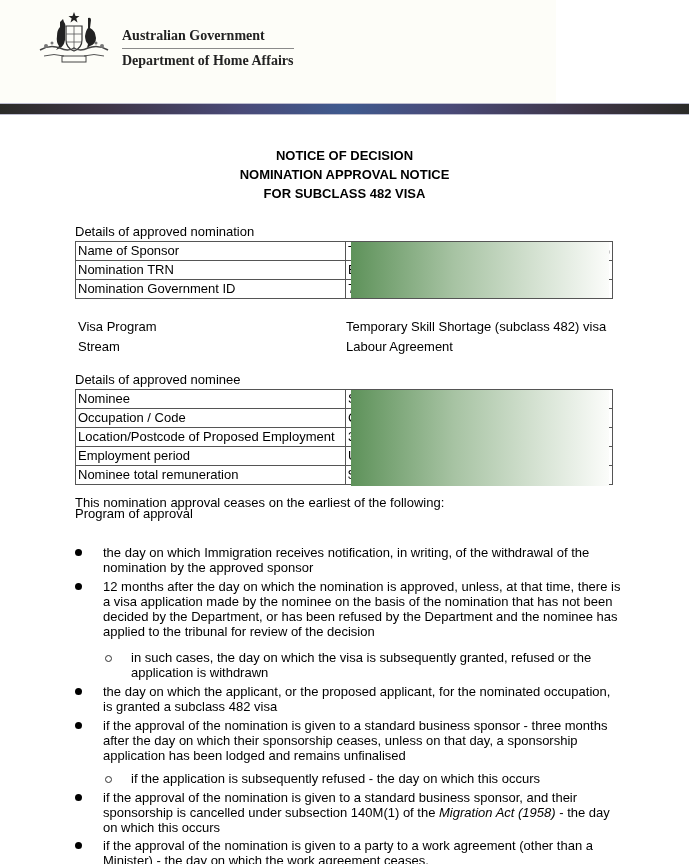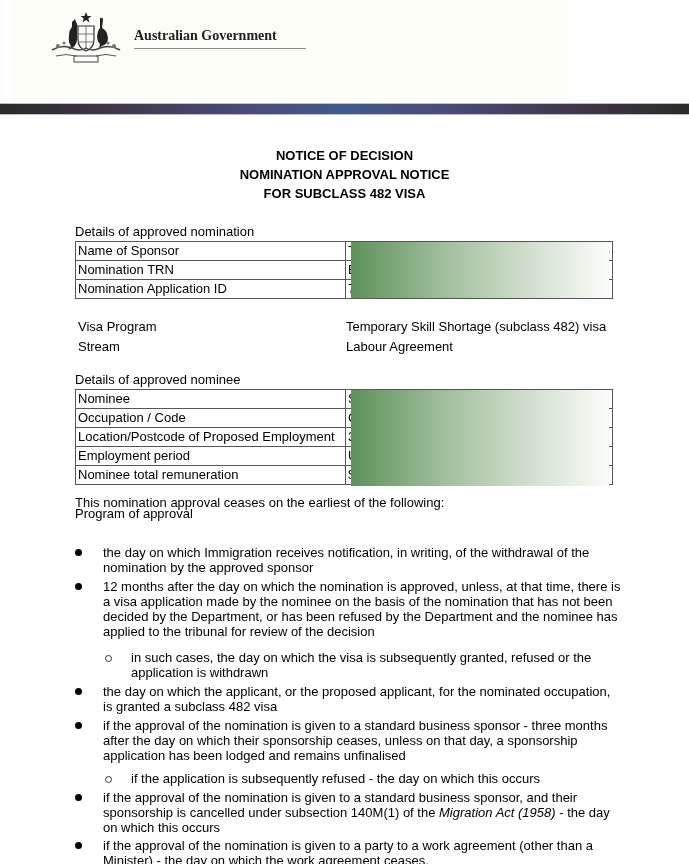--- a/index.html
+++ b/index.html
@@ -4,21 +4,21 @@
 <style>
   html, body { margin: 0; padding: 0; }
   body {
     width: 689px; height: 864px; overflow: hidden;
     background: #ffffff;
     font-family: "Liberation Sans", sans-serif;
     color: #000;
     position: relative;
   }
   .header {
-    position: absolute; left: 12px; top: 0; width: 556px; height: 103px;
+    position: absolute; left: 0; top: 0; width: 556px; height: 103px;
     background: #fdfdf8;
   }
   .crest {
     position: absolute; left: 34px; top: 10px; width: 80px; height: 60px;
   }
   .gov-name {
     position: absolute; left: 122px; top: 28px;
     font-family: "Liberation Serif", serif; font-weight: bold; font-size: 14px;
     color: #222;
   }
@@ -98,40 +98,41 @@
     <path d="M6,40 q10,-6 20,-2 q8,4 14,0 q6,4 14,0 q10,-4 20,2" fill="none" stroke="#444" stroke-width="1.5"></path>
     <path d="M10,46 q10,-3 20,0 M50,46 q10,-3 20,0" fill="none" stroke="#555" stroke-width="1"></path>
     <rect x="28" y="46" width="24" height="6" fill="none" stroke="#444" stroke-width="1"></rect>
     <circle cx="12" cy="36" r="2" fill="#777"></circle>
       <circle cx="18" cy="33" r="1.5" fill="#777"></circle>
     <circle cx="68" cy="36" r="2" fill="#777"></circle>
       <circle cx="62" cy="33" r="1.5" fill="#777"></circle>
   </svg>
   <div class="gov-name">Australian Government</div>
   <div class="gov-rule"></div>
+  <div class="dept-name">Department of Home Affairs</div>
 </div>
 <div class="banner"></div>
 
 <div class="title" style="top:146px;">NOTICE OF DECISION</div>
 <div class="title" style="top:165px;">NOMINATION APPROVAL NOTICE</div>
 <div class="title" style="top:184px;">FOR SUBCLASS 482 VISA</div>
 
 <div class="section-heading" style="top:224px;">Details of approved nomination</div>
 <table class="details" style="top:241px;">
   <tbody>
       <tr>
     <td class="label">Name of Sponsor</td>
     <td><span>T</span><span style="float:right">)</span></td>
   </tr>
   <tr>
     <td class="label">Nomination TRN</td>
     <td>E</td>
   </tr>
   <tr>
-    <td class="label">Nomination Application ID</td>
+    <td class="label">Nomination Government ID</td>
     <td>7</td>
   </tr>
 </tbody>
   </table>
 <div class="redact" style="top:242px; height:56px;"></div>
 
 <div class="kv" style="top:317px;text-align:right;">Visa Program</div>
 <div class="kv-val" style="top:317px;">Temporary Skill Shortage (subclass 482) visa</div>
 <div class="kv" style="top:337px;">Stream</div>
 <div class="kv-val" style="top:337px;">Labour Agreement</div>

